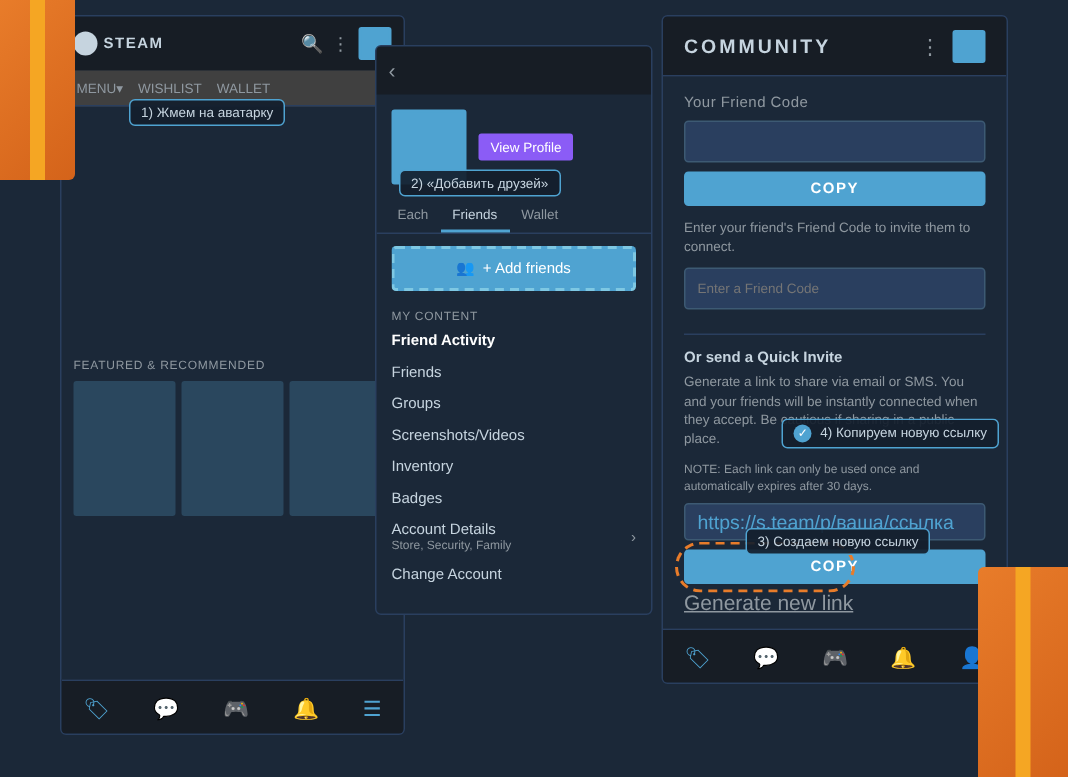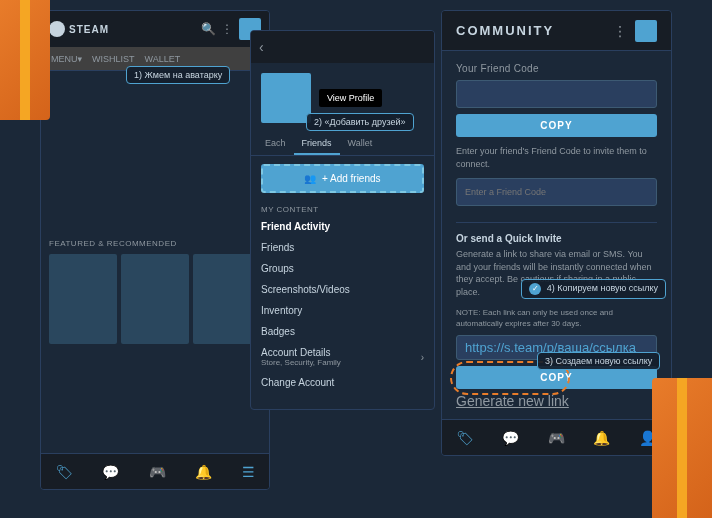--- a/index.html
+++ b/index.html
@@ -198,21 +198,21 @@
       gap: 8px;
     }
     .popup-avatar {
       width: 50px; height: 50px;
       background: #4fa3d1;
       border-radius: 2px;
       border: 2px solid #4fa3d1;
       flex-shrink: 0;
     }
     .popup-view-profile-btn {
-      background: #000000;
+      background: #8b5cf6;
       color: #fff;
       font-size: 9px;
       padding: 4px 8px;
       border-radius: 2px;
       cursor: pointer;
       border: none;
       white-space: nowrap;
     }
 
     .popup-annotation-2 {
@@ -455,21 +455,20 @@
     .annotation-box {
       position: absolute;
       background: rgba(20, 30, 45, 0.92);
       border: 1.5px solid #4fa3d1;
       border-radius: 4px;
       padding: 3px 7px;
       font-size: 9px;
       color: #c6d4df;
       white-space: nowrap;
       z-index: 200;
-      margin-left: 40px;
     }
 
     .check-icon {
       display: inline-block;
       width: 12px; height: 12px;
       background: #4fa3d1;
       border-radius: 50%;
       text-align: center;
       line-height: 12px;
       font-size: 8px;

